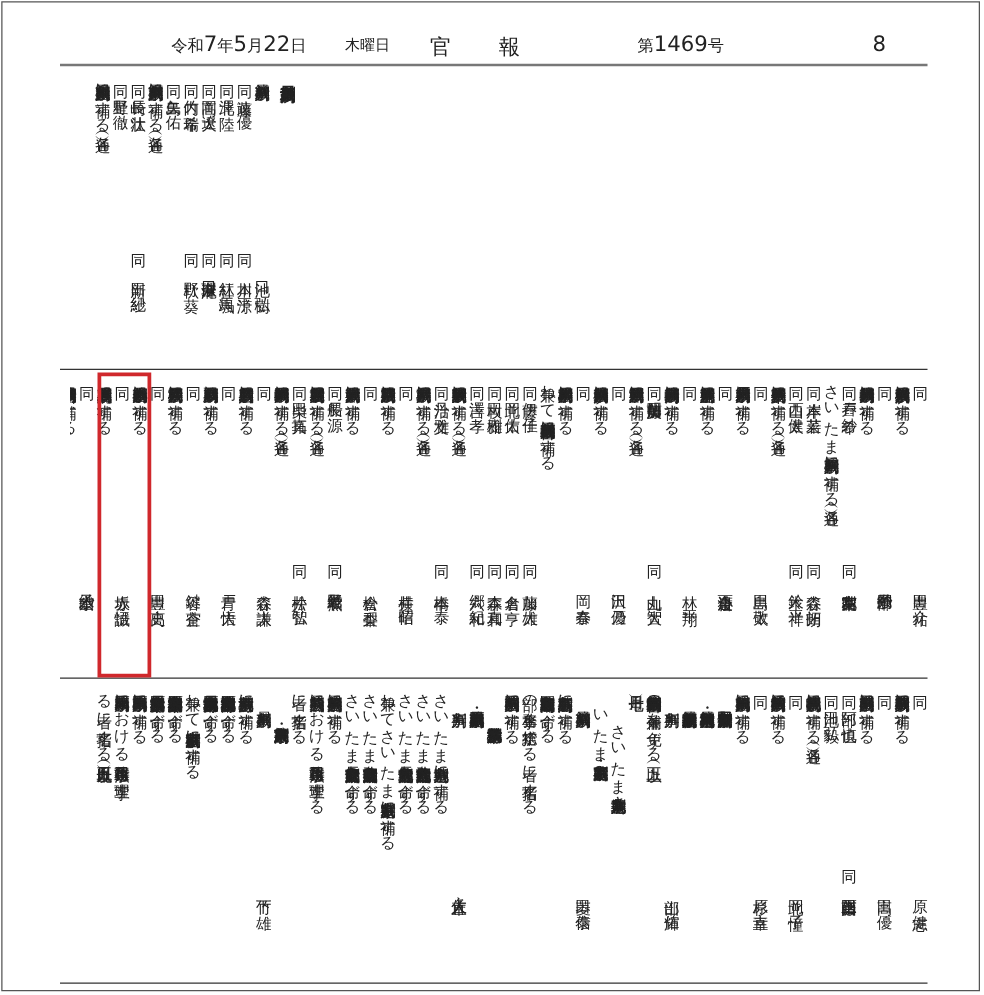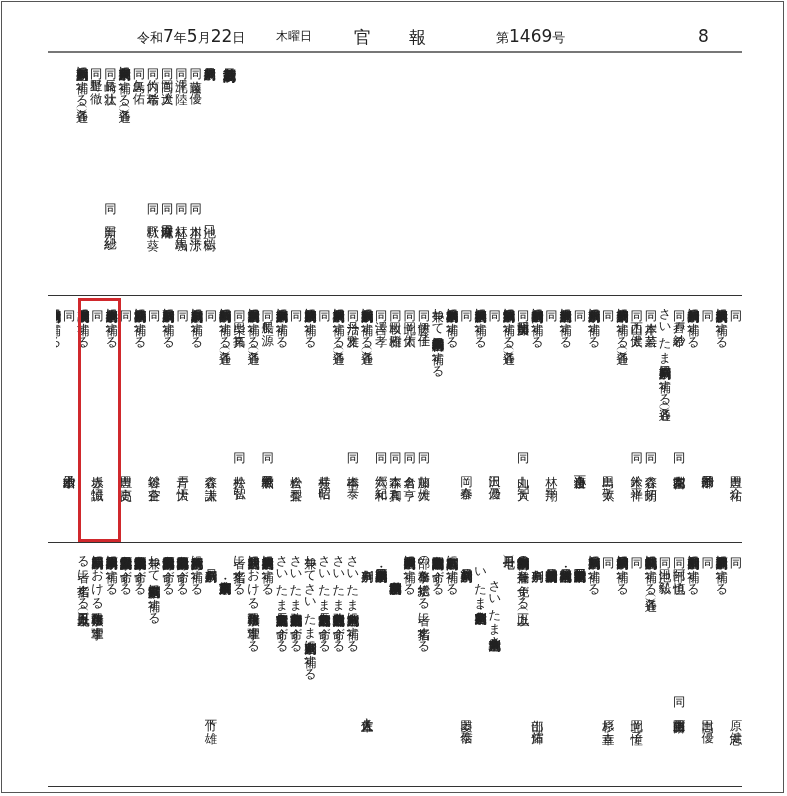--- a/index.html
+++ b/index.html
@@ -6,22 +6,22 @@
   body { width: 787px; height: 796px; position: relative; overflow: hidden;
          font-family: "DejaVu Serif", "Liberation Serif", serif; color: #222; }
   .frame { position: absolute; left: 1px; top: 1px; width: 783px; height: 792px;
            border: 1px solid #555; box-sizing: border-box; }
   .header { position: absolute; left: 48px; top: 26px; width: 694px; height: 24px;
             font-size: 13px; color: #222; }
   .header span { position: absolute; top: 0; white-space: nowrap; }
   .h-date { left: 89px; font-size: 13px; }
   .h-date b { font-family: "DejaVu Sans", sans-serif; font-weight: normal; font-size: 17px; }
   .h-day { left: 228px; font-size: 12px; top: 2px !important; }
-  .h-title { left: 306px; font-size: 17px; letter-spacing: 38px; }
-  .h-issue { left: 448px; font-size: 13px; }
+  .h-title { left: 296px; font-size: 17px; letter-spacing: 38px; }
+  .h-issue { left: 462px; font-size: 13px; }
   .h-issue b { font-family: "DejaVu Sans", sans-serif; font-weight: normal; font-size: 17px; }
   .h-page { left: 650px; font-family: "DejaVu Sans", sans-serif; font-size: 17px; }
   .rule { position: absolute; left: 48px; width: 694px; height: 2px; background: #777; }
   .rule.thin { height: 1px; background: #333; }
   .section { position: absolute; display: flex; flex-direction: row-reverse;
              justify-content: flex-start; overflow: hidden; }
   .col { writing-mode: vertical-rl; font-size: 12.4px; line-height: 1; width: 14.2px;
          flex: 0 0 auto; white-space: nowrap; position: relative; height: 100%; }
   .col.gap { margin-left: 6px; }
   .col .bold { font-weight: bold; font-family: "DejaVu Sans", sans-serif; font-size: 13px; }

